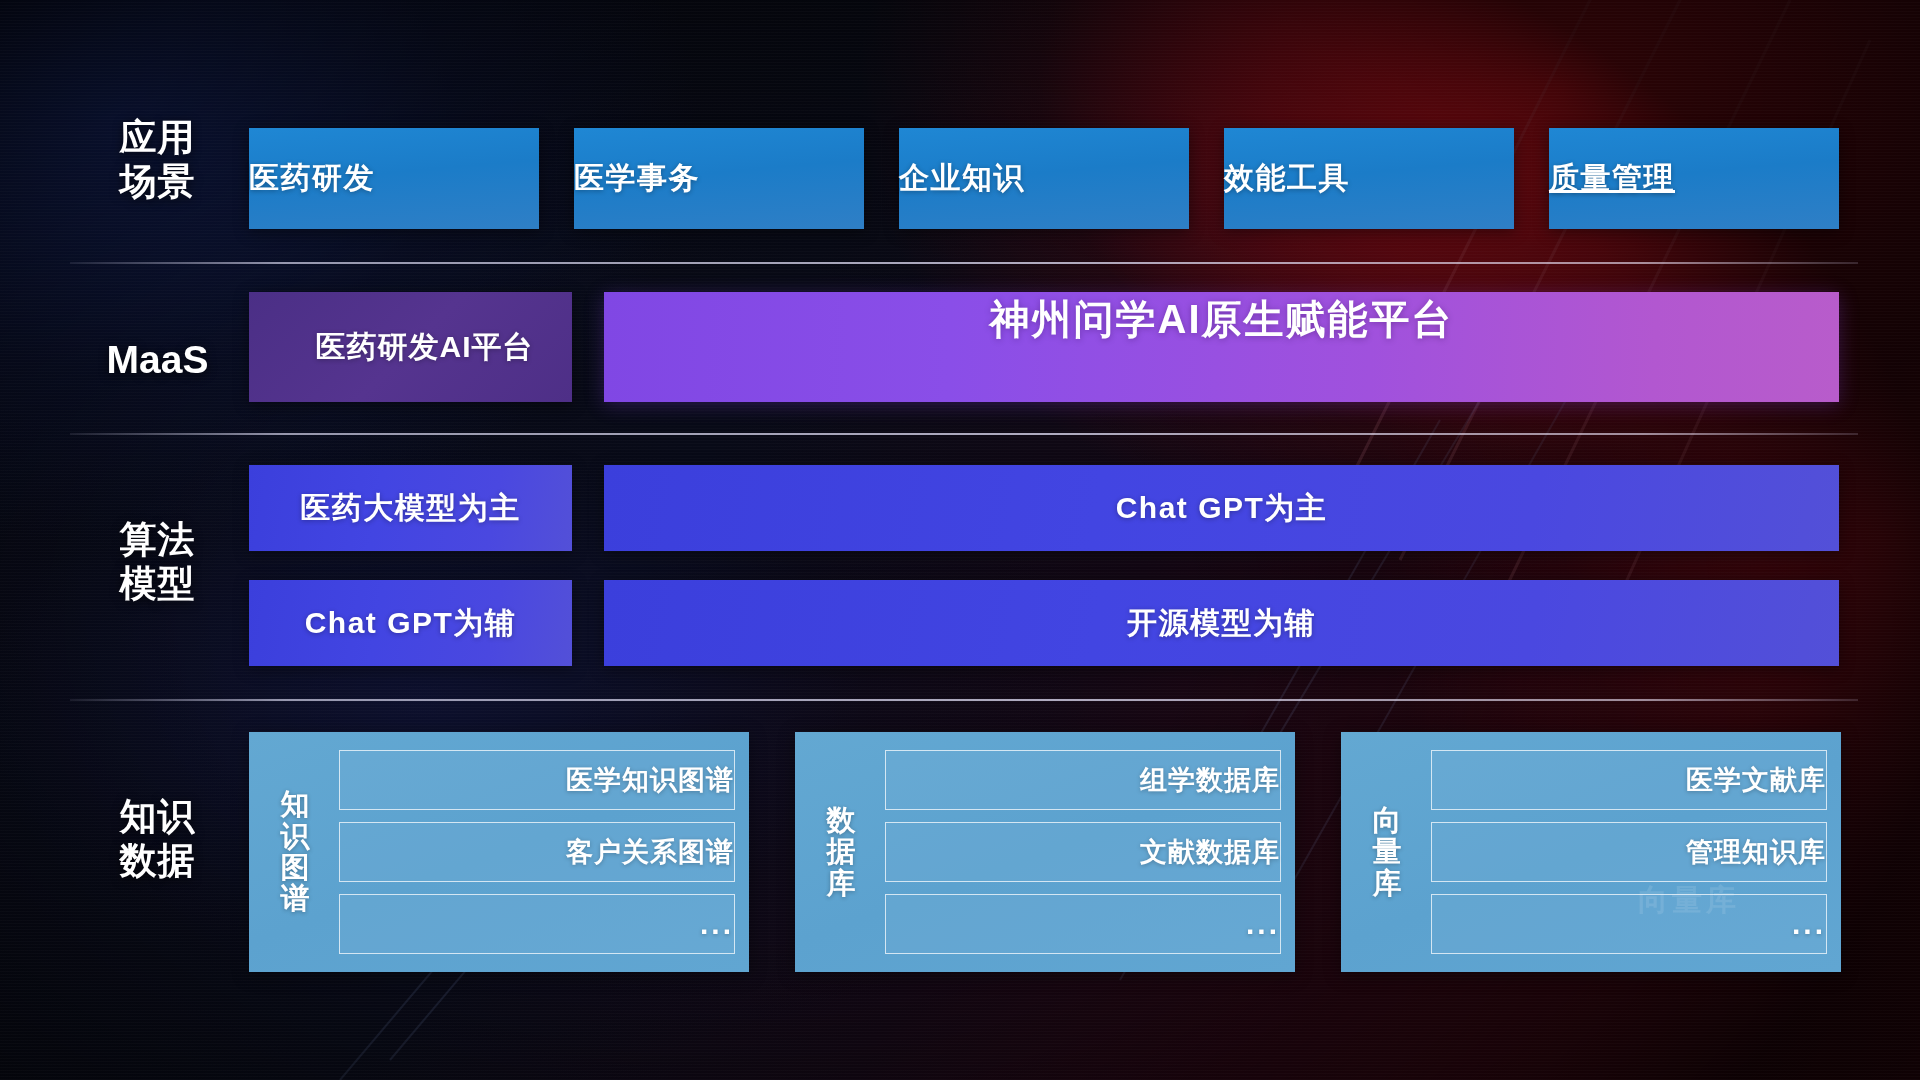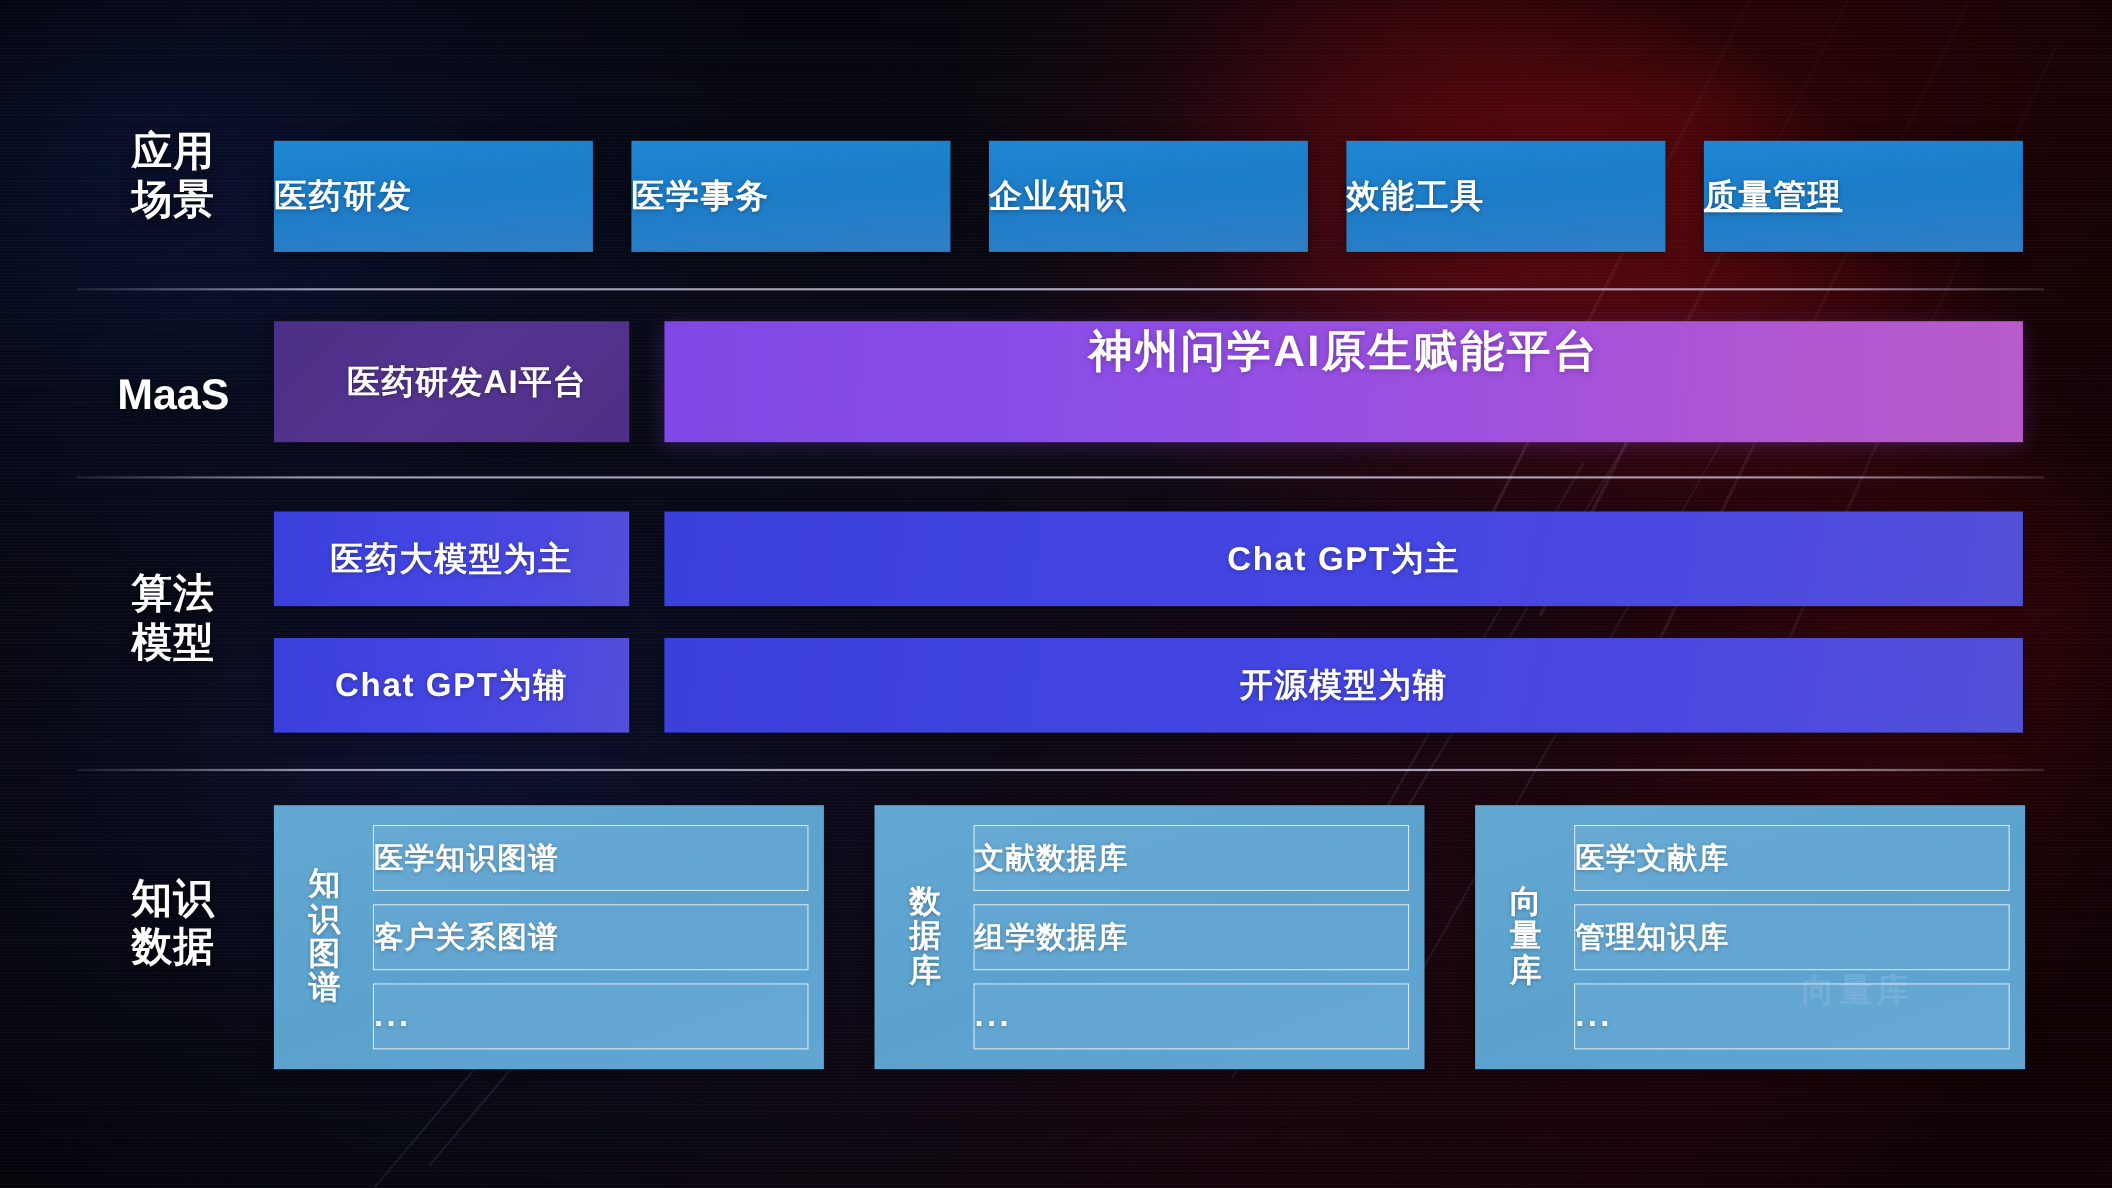--- a/index.html
+++ b/index.html
@@ -140,24 +140,25 @@
   }
   .kgroup-title span { display: block; width: 32px; word-break: break-all; }
   .kitems {
     flex: 1 1 auto;
     display: flex; flex-direction: column; justify-content: center; gap: 12px;
     padding-left: 8px;
   }
   .kitem {
     height: 60px;
     border: 1px solid rgba(255,255,255,.72);
-    display: flex; align-items: center; justify-content: flex-start;
+    display: flex; align-items: center; justify-content: flex-end;
     color: #ffffff; font-size: 27px; font-weight: bold; letter-spacing: 1px;
     text-shadow: 0 1px 4px rgba(0,0,0,.26);
     background: rgba(255,255,255,.045);
+    padding-left: 36px;
   }
   .kitem.dots { font-size: 30px; letter-spacing: 3px; }
 
   .wm {
     position: absolute;
     color: rgba(255,255,255,.11);
     font-size: 30px; font-weight: bold; letter-spacing: 4px;
     pointer-events: none;
   }
 </style>
@@ -278,24 +279,24 @@
           </div>
         </div>
       </div>
 
       <div class="kgroup" style="left:795px; top:732px; width:500px;">
         <div class="kgroup-title">
           <span>数据库</span>
         </div>
         <div class="kitems">
           <div class="kitem">
+            <span>组学数据库</span>
+          </div>
+          <div class="kitem">
             <span>文献数据库</span>
-          </div>
-          <div class="kitem">
-            <span>组学数据库</span>
           </div>
           <div class="kitem dots">
             <span>...</span>
           </div>
         </div>
       </div>
 
       <div class="kgroup" style="left:1341px; top:732px; width:500px;">
         <div class="kgroup-title">
           <span>向量库</span>

